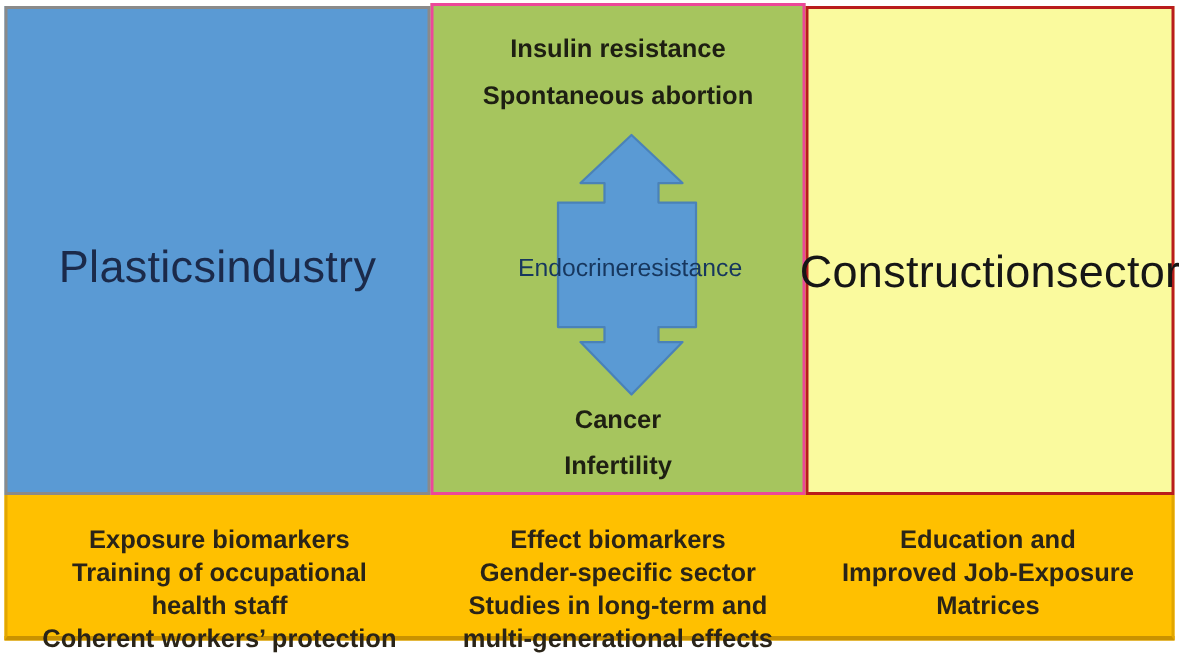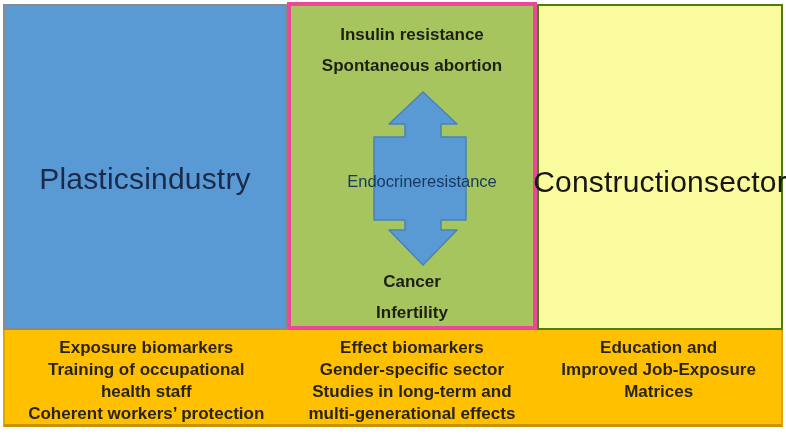--- a/index.html
+++ b/index.html
@@ -1,40 +1,40 @@
 <!DOCTYPE html>
 <html><head>
 <meta charset="utf-8">
 <style>
   html,body{margin:0;padding:0;background:#ffffff;}
   body{font-family:"Liberation Sans", sans-serif;}
   .figure{position:relative;width:786px;height:436px;background:#ffffff;overflow:hidden;}
 
   .panel{position:absolute;box-sizing:border-box;}
   .panel-left{left:3px;top:4px;width:284px;height:326px;background:#5A9AD4;border:2px solid #8A8A8A;}
-  .panel-mid{left:287px;top:2px;width:250px;height:328px;background:#A6C55E;border:4px solid #ec4899;}
-  .panel-right{left:537px;top:4px;width:246px;height:326px;background:#FAFA9E;border:2px solid #4d7c0f;}
+  .panel-mid{left:287px;top:2px;width:250px;height:328px;background:#A6C55E;border:2px solid #ec4899;}
+  .panel-right{left:537px;top:4px;width:246px;height:326px;background:#FAFA9E;border:2px solid #b91c1c;}
 
   .big-title{position:absolute;inset:0;display:flex;align-items:center;justify-content:center;
     font-size:30px;line-height:41px;letter-spacing:.2px;}
   .big-title.navy{color:#1B2A4A;transform:translateY(11px);}
   .big-title.black{color:#161616;transform:translateY(14px);}
 
   .green-label{position:absolute;left:0;width:100%;text-align:center;font-weight:bold;
     font-size:17px;line-height:20px;color:#1E1F12;}
 
   .arrow-svg{position:absolute;left:0;top:0;}
 
   .endo-box{position:absolute;left:85px;top:133px;width:92px;height:83px;display:flex;flex-direction:row;
     align-items:center;justify-content:center;font-size:16.5px;line-height:22px;color:#17375E;text-align:center;}
 
   .bottom-bar{position:absolute;left:3px;top:330px;width:780px;height:97px;box-sizing:border-box;
     background:#FFC000;border:2px solid #E2A600;border-top:none;border-bottom:3px solid #C99200;
     display:flex;}
-  .bar-col{box-sizing:border-box;padding-top:7px;text-align:center;font-weight:bold;
+  .bar-col{box-sizing:border-box;padding-top:19px;text-align:center;font-weight:bold;
     font-size:17px;line-height:22px;color:#2A2418;}
   .bar-col.c1{width:284px;}
   .bar-col.c2{width:250px;}
   .bar-col.c3{width:246px;}
   .bar-line{display:block;}
 </style>
 </head>
 <body>
 
 <div class="figure">

